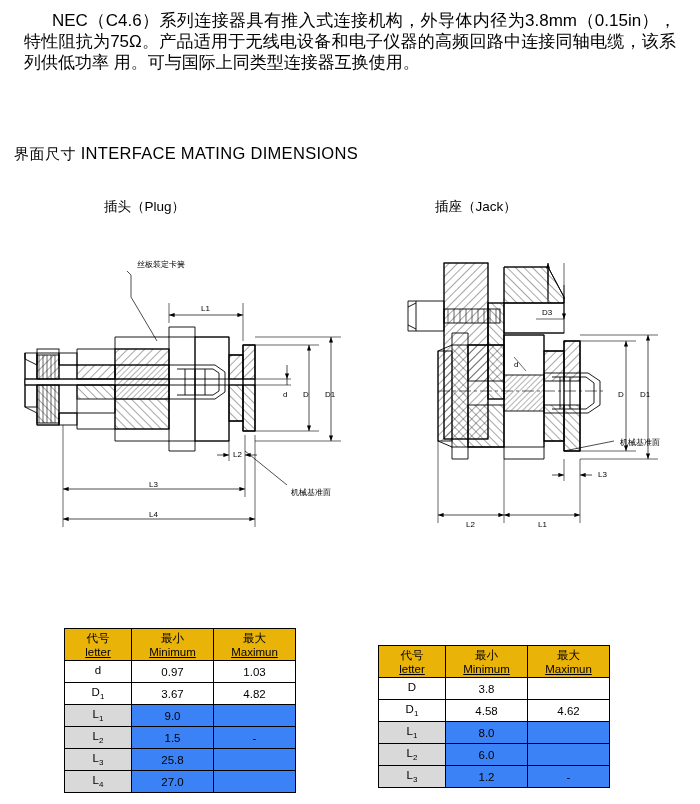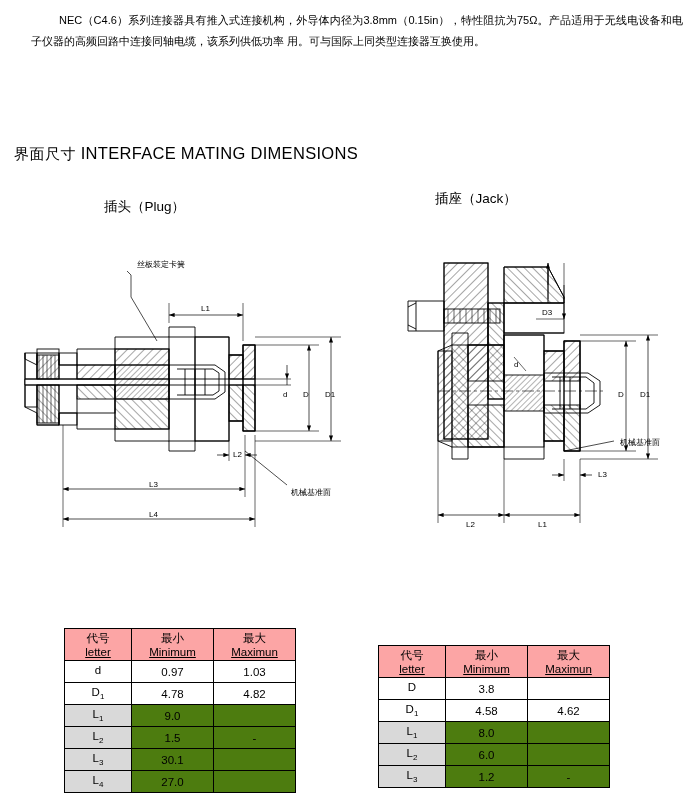--- a/index.html
+++ b/index.html
@@ -13,44 +13,43 @@
     position: relative;
     font-family: "Liberation Sans", sans-serif;
     color: #000000;
     overflow: hidden;
   }
   .intro {
     position: absolute;
     left: 24px;
     top: 10px;
     width: 652px;
-    font-size: 11px;
+    font-size: 17px;
     line-height: 21px;
     text-align: justify;
     text-indent: 28px;
-    margin-left: 7px;
   }
   .section-title {
     position: absolute;
     left: 14px;
     top: 144px;
     font-size: 15px;
     letter-spacing: 0.5px;
   }
   .section-title .en {
     font-size: 16.5px;
     font-weight: normal;
     letter-spacing: 0.3px;
   }
   .col-title {
     position: absolute;
     font-size: 13.5px;
   }
   .col-title.plug { left: 104px; top: 198px; }
-  .col-title.jack { left: 435px; top: 190px; }
+  .col-title.jack { left: 435px; top: 198px; }
 
   
   .drawing {
     position: absolute;
     top: 245px;
   }
   .drawing.plug { left: 19px; width: 340px; height: 300px; }
   .drawing.jack { left: 348px; width: 345px; height: 300px; }
   .drawing svg { display: block; }
 
@@ -65,26 +64,26 @@
   table.dims th, table.dims td {
     border: 1px solid #000;
     text-align: center;
     height: 21px;
     padding: 0 2px;
     font-weight: normal;
   }
   table.dims th {
     height: 31px;
     line-height: 14px;
-    background: #fca5a5;
+    background: #eab308;
   }
   table.dims th .cn { display: block; font-size: 11.5px; }
   table.dims th .en { display: block; font-size: 11.5px; text-decoration: underline; }
   table.dims td.code { width: 62px; }
-  table.dims tr.shade td { background: #4d7c0f; }
+  table.dims tr.shade td { background: #3b82f6; }
   table.dims tr.shade td.code { background: #d9d9d9; }
   .sub { font-size: 8px; vertical-align: sub; }
 </style>
 </head>
 <body>
 
 <div class="intro">NEC（C4.6）系列连接器具有推入式连接机构，外导体内径为3.8mm（0.15in），特性阻抗为75Ω。产品适用于无线电设备和电子仪器的高频回路中连接同轴电缆，该系列供低功率 用。可与国际上同类型连接器互换使用。</div>
 
 <div class="section-title">
   <span>界面尺寸</span>
@@ -353,36 +352,36 @@
     </tr>
   </thead>
   <tbody>
     <tr>
       <td class="code"><span>d</span><span class="sub"></span></td>
       <td>0.97</td>
       <td>1.03</td>
     </tr>
     <tr>
       <td class="code"><span>D</span><span class="sub">1</span></td>
-      <td>4.78</td>
+      <td>3.67</td>
       <td>4.82</td>
     </tr>
     <tr class="shade">
       <td class="code"><span>L</span><span class="sub">1</span></td>
       <td>9.0</td>
       <td></td>
     </tr>
     <tr class="shade">
       <td class="code"><span>L</span><span class="sub">2</span></td>
       <td>1.5</td>
       <td>-</td>
     </tr>
     <tr class="shade">
       <td class="code"><span>L</span><span class="sub">3</span></td>
-      <td>30.1</td>
+      <td>25.8</td>
       <td></td>
     </tr>
     <tr class="shade">
       <td class="code"><span>L</span><span class="sub">4</span></td>
       <td>27.0</td>
       <td></td>
     </tr>
   </tbody>
 </table>
 

